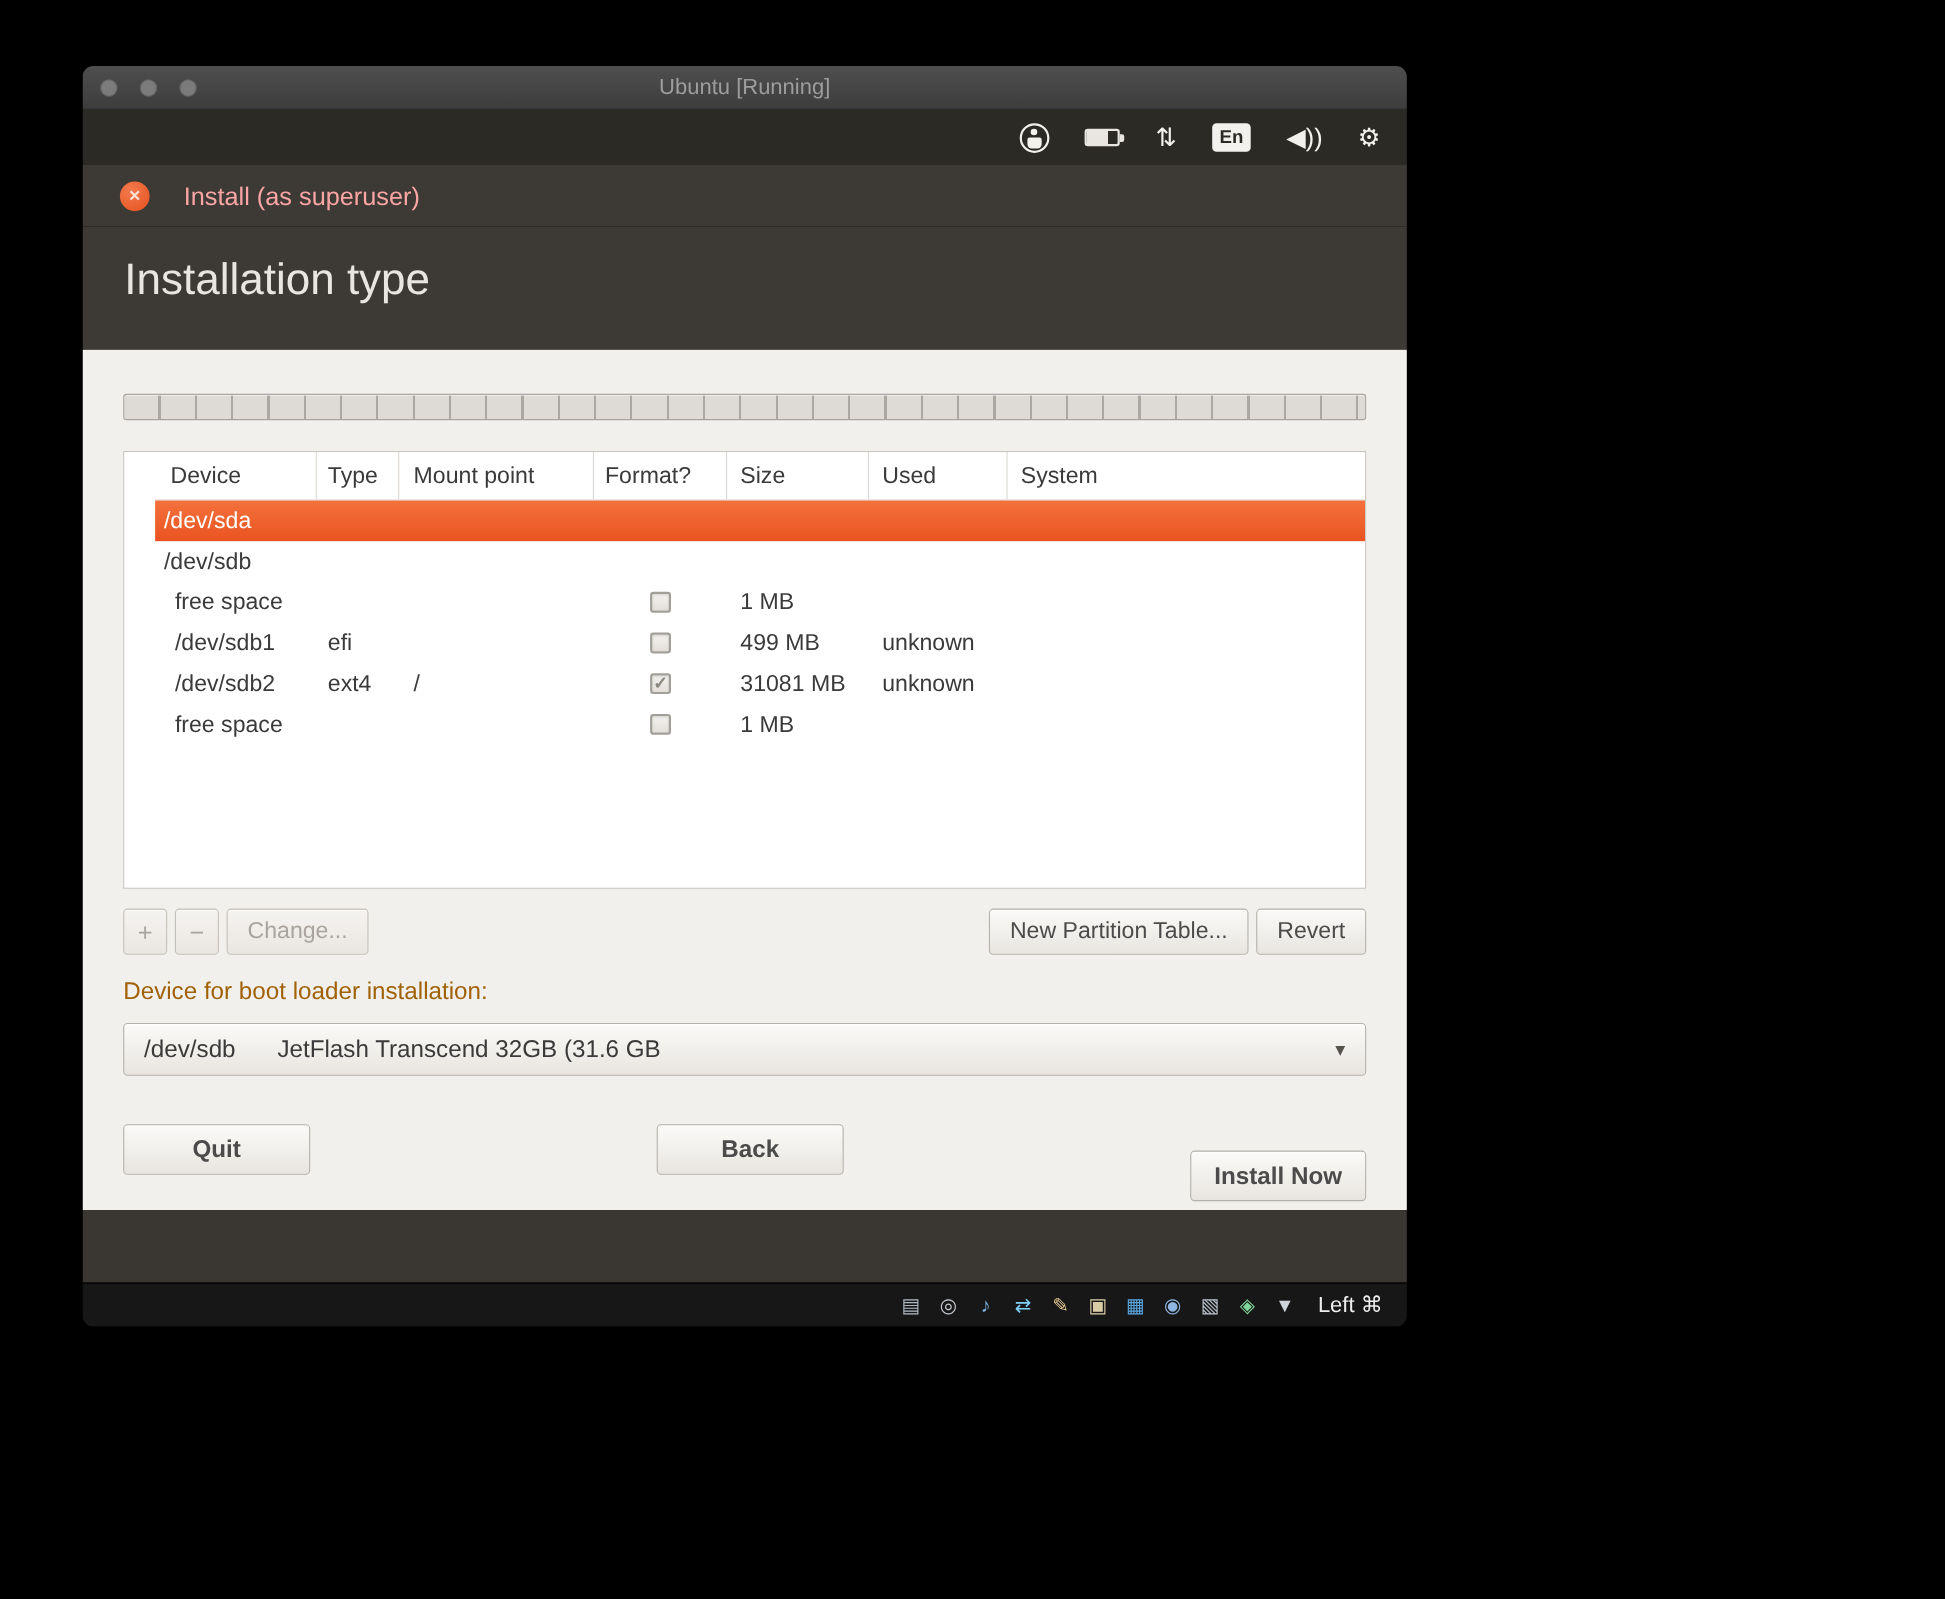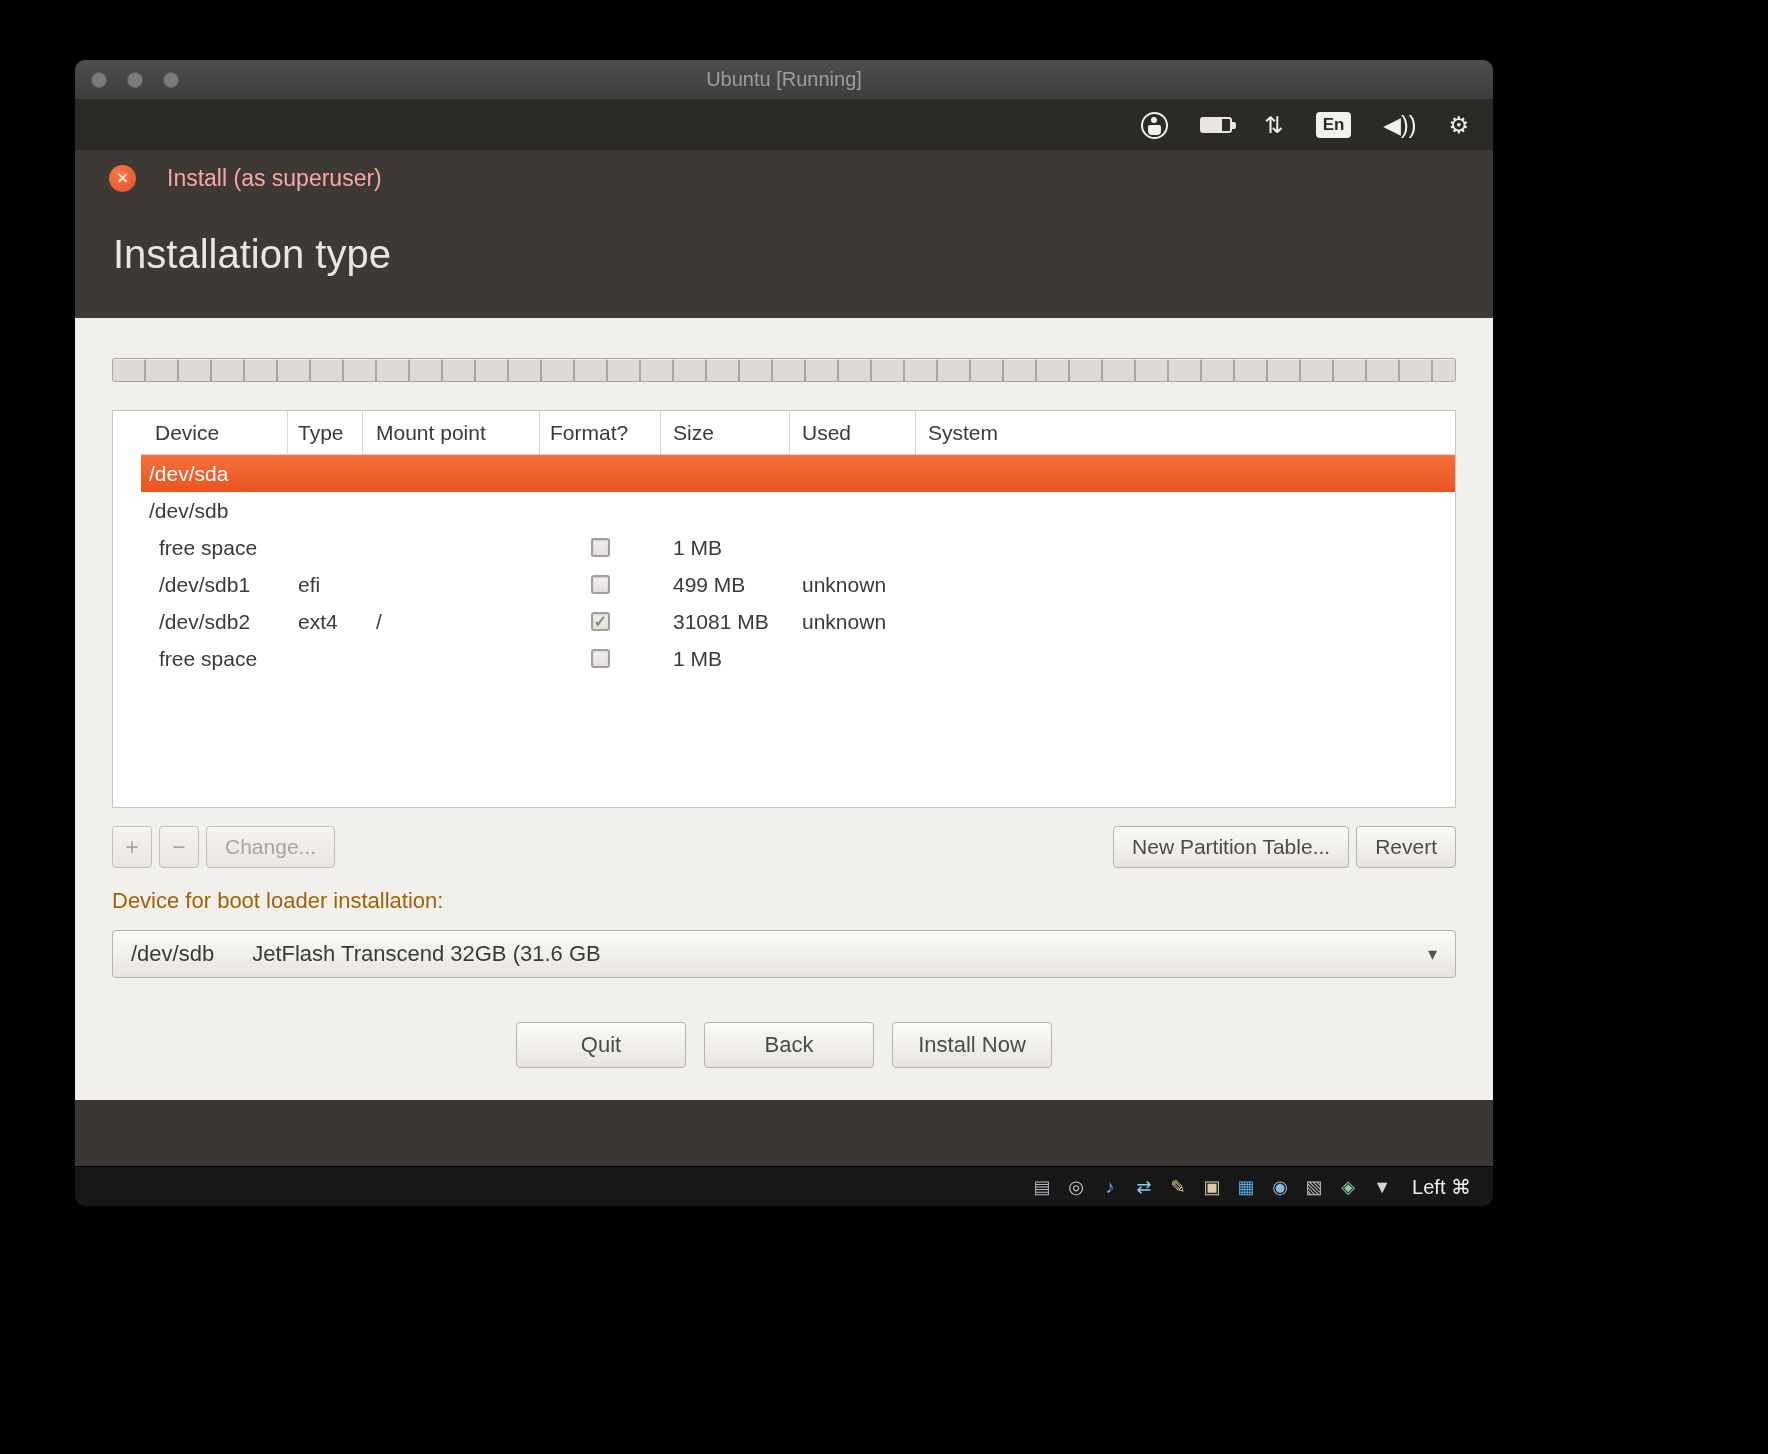--- a/index.html
+++ b/index.html
@@ -1,20 +1,20 @@
 <!DOCTYPE html>
 <html><head>
 <meta charset="utf-8">
 <style>
   * { margin:0; padding:0; box-sizing:border-box; }
   html,body { width:1768px; height:1454px; background:#000; font-family:"Liberation Sans", sans-serif; overflow:hidden; }
   body { position:relative; }
 
   .vm-window {
-    position:absolute; left:75px; top:60px; width:1418px; height:1146px;
+    position:absolute; left:75px; top:60px; width:1204px; height:1146px;
     border-radius:10px; overflow:hidden; display:flex; flex-direction:column;
     box-shadow:0 24px 70px rgba(0,0,0,.65);
   }
 
   
   .mac-titlebar {
     height:40px; flex:0 0 40px; background:linear-gradient(#4e4e4e,#3d3d3d);
     border-bottom:1px solid #2c2c2c; position:relative;
     display:flex; align-items:center; justify-content:center;
   }
@@ -107,24 +107,24 @@
   .boot-label { margin-top:20px; font-size:22px; color:#a16207; }
 
   .dropdown {
     margin-top:16px; height:48px; border:1px solid #b5b1ab; border-radius:4px;
     background:linear-gradient(#fbfaf8,#e8e5e0); box-shadow:inset 0 1px 0 rgba(255,255,255,.7);
     display:flex; align-items:center; padding:0 18px; font-size:22px; color:#3a3a3a;
   }
   .dd-device { margin-right:38px; }
   .dd-caret { margin-left:auto; font-size:18px; color:#55514b; }
 
-  .actions { margin-top:44px; display:flex; justify-content:center; gap:18px; }
+  .actions { margin-top:44px; display:flex; justify-content:space-between; gap:18px;font-weight:bold; }
   .actions .btn { height:46px; font-size:22px; }
   .actions .btn.wide { min-width:170px; }
-  .actions .btn.install { min-width:160px; }
+  .actions .btn.install { min-width:160px;margin-top:24px; }
 
   
   .inst-footer { height:66px; flex:0 0 66px; background:#3a3632; }
   .vb-statusbar {
     height:40px; flex:0 0 40px; background:#171717; border-top:1px solid #000;
     display:flex; align-items:center; justify-content:flex-end; gap:10px; padding-right:22px;
   }
   .vb-icon { width:24px; text-align:center; font-size:18px; line-height:1; }
   .hostkey { color:#eeeeee; font-size:20px; margin-left:8px; }
 </style>

